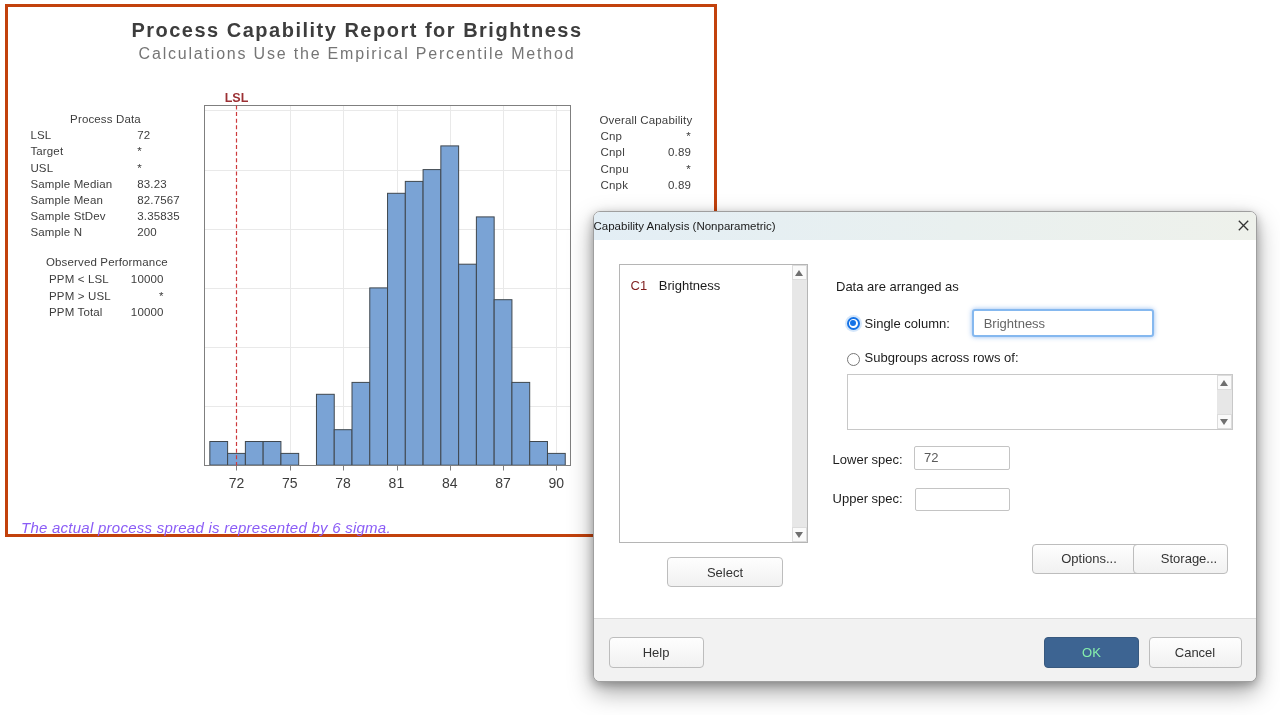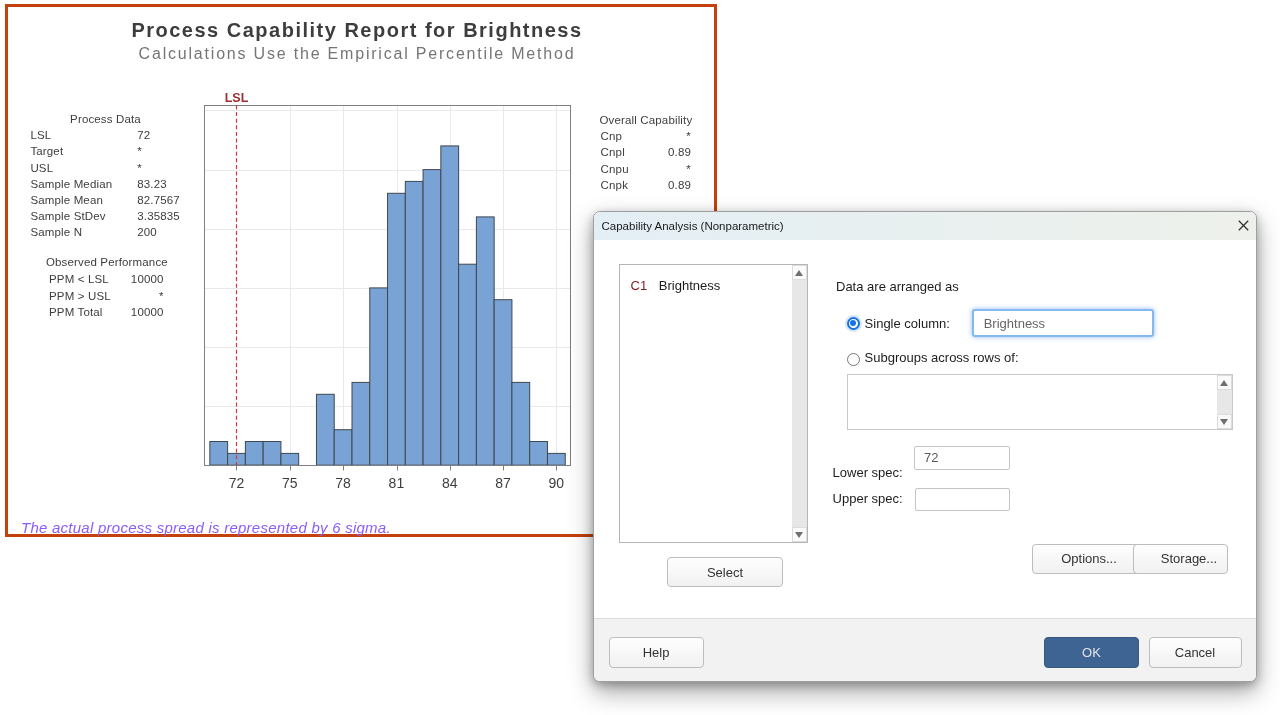--- a/index.html
+++ b/index.html
@@ -16,21 +16,21 @@
   .stat { position:absolute; font-size:11.5px; color:#3d3d3d; line-height:16.2px; letter-spacing:0.15px; }
   .srow { display:flex; }
   
   #dlg { position:absolute; left:592.5px; top:210.5px; width:664px; height:471px;
     background:#fff; border:1px solid #9f9f9f; border-radius:7px;
     box-shadow: 0 10px 24px rgba(0,0,0,0.35), 0 3px 10px rgba(0,0,0,0.26); overflow:hidden;
     font-size:13px; color:#1c1c1c; }
   #tbar { position:absolute; left:0; top:0; right:0; height:28px;
     background:linear-gradient(90deg,#e3eef5 0%, #e9f0ef 55%, #eef1eb 100%);
     display:flex; align-items:center; }
-  #tbar span { margin-left:8px; font-size:11.5px; color:#1a1a1a; }
+  #tbar span { font-size:11.5px; color:#1a1a1a; }
   .btn { position:absolute; border:1px solid #bdbdbd; border-radius:4px;
     background:linear-gradient(180deg,#fefefe,#f1f1f1);
     display:flex; align-items:center; justify-content:center;
     font-size:13px; color:#333; }
   .inp { position:absolute; border:1px solid #c4c4c4; border-radius:2px; background:#fff;
     display:flex; align-items:center; color:#5a5a5a; font-size:13px; }
   .radio { position:absolute; width:13px; height:13px; border-radius:50%; }
   .lbl { position:absolute; font-size:13px; line-height:16px; color:#1c1c1c; }
   
   .sb { position:absolute; background:#e7e7e7; }
@@ -226,28 +226,28 @@
     <div class="sb" style="right:0; top:0; width:15.5px; height:100%;">
       <div class="sbb" style="top:0;">
           <div class="tri-u"></div>
         </div>
       <div class="sbb" style="bottom:0;">
           <div class="tri-d"></div>
         </div>
     </div>
   </div>
 
-  <div class="lbl" style="left:239.1px; top:253px;text-align:center;">Lower spec:</div>
+  <div class="lbl" style="left:239.1px; top:240px;text-align:center;">Lower spec:</div>
   <div class="inp" style="left:320.5px; top:234px; width:96px; height:24px;">
       <span style="margin-left:9px">72</span>
     </div>
 
   <div class="lbl" style="left:239.1px; top:279.6px;">Upper spec:</div>
   <div class="inp" style="left:321.5px; top:276.5px; width:95px; height:23px;"></div>
 
   <div class="btn" style="left:438.5px; top:332px; width:114px; height:30px;">Options...</div>
   <div class="btn" style="left:539.5px; top:332px; width:95px; height:30px;padding-left:17px;">Storage...</div>
 
   <div class="abs" style="left:0; top:406.5px; width:100%; height:62.5px; background:#f2f2f2; border-top:1px solid #dcdcdc;"></div>
   <div class="btn" style="left:15px; top:425.5px; width:95px; height:30.5px;">Help</div>
-  <div class="btn" style="left:450.5px; top:425.5px; width:95px; height:30.5px; background:#3d6492; border-color:#38597f; color:#e5e5e5;">OK</div>
+  <div class="btn" style="left:450.5px; top:425.5px; width:95px; height:30.5px; background:#3d6492; border-color:#38597f; color:#86efac;">OK</div>
   <div class="btn" style="left:555px; top:425.5px; width:93px; height:30.5px;">Cancel</div>
 </div>
 
 </body></html>

